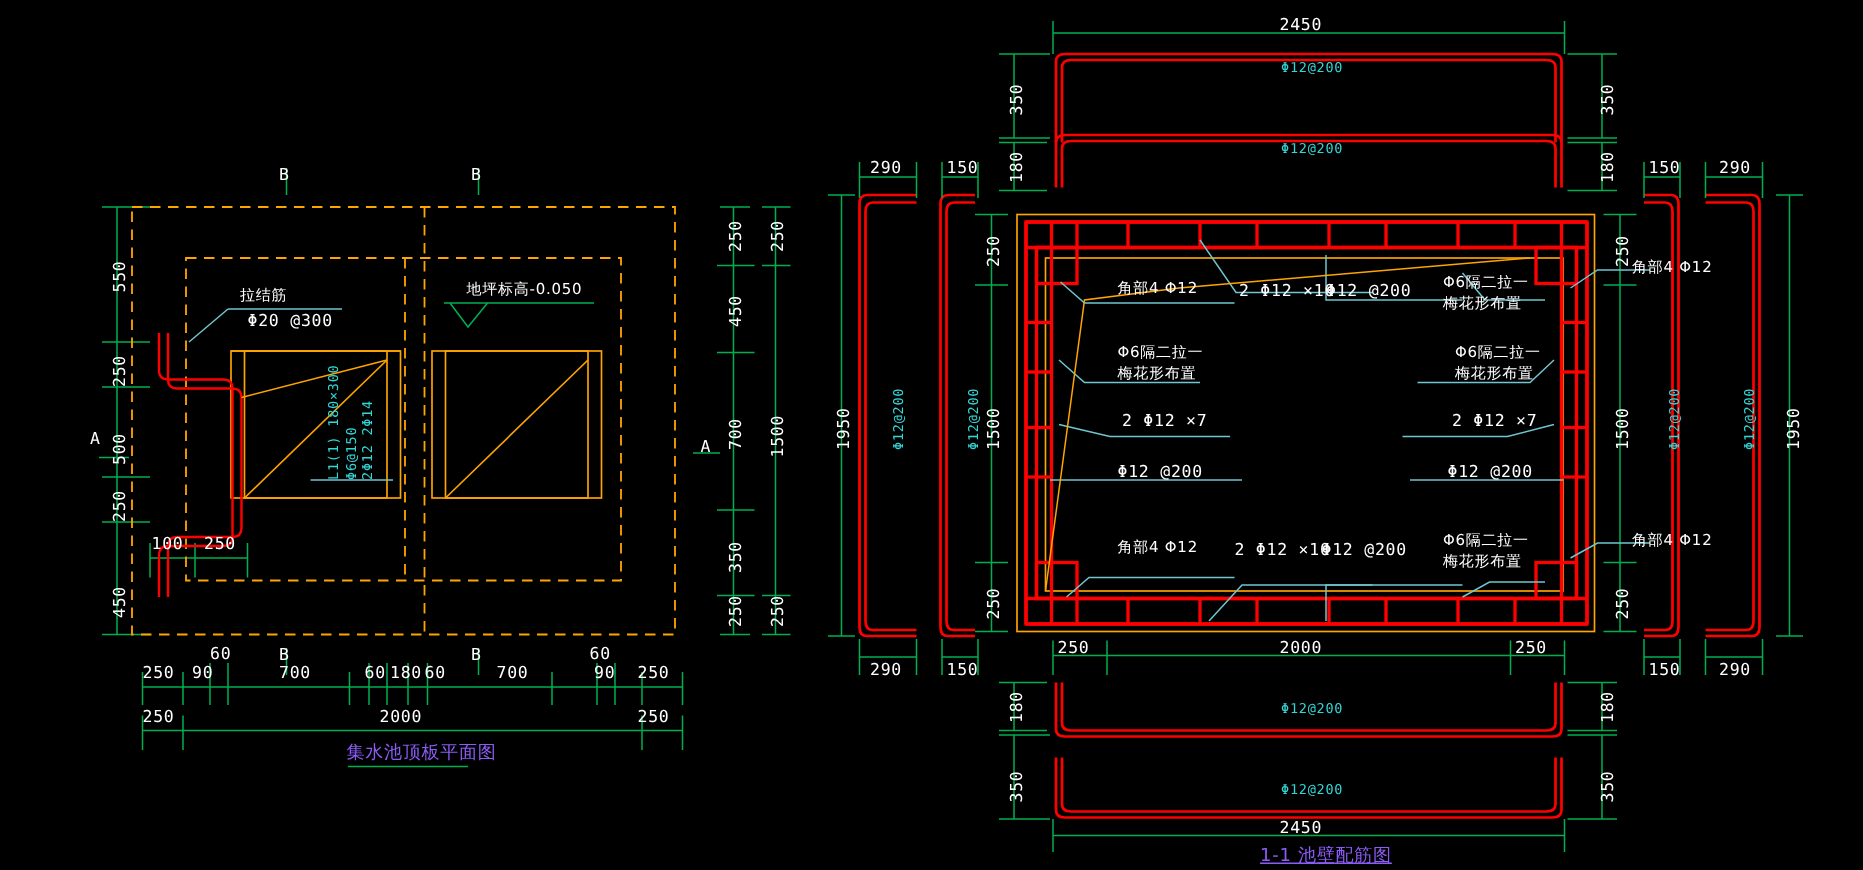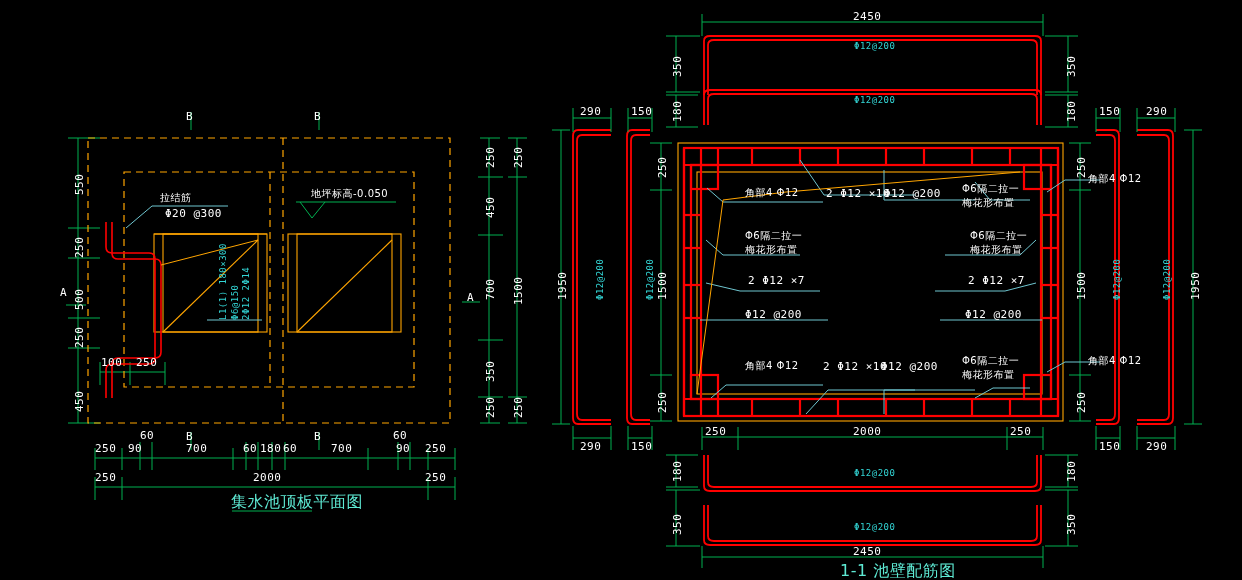--- a/index.html
+++ b/index.html
@@ -3,21 +3,21 @@
 <meta charset="utf-8">
 <style>
   html,body{margin:0;padding:0;background:#000;}
   body{width:1242px;height:580px;overflow:hidden;
        font-family:"DejaVu Sans","Liberation Sans",sans-serif;}
   #canvas{position:relative;width:1242px;height:580px;background:#000;}
   svg{position:absolute;top:0;left:0;}
   .lbl{position:absolute;color:#fff;font-size:11px;line-height:11px;white-space:nowrap;
        font-family:"DejaVu Sans Mono","Liberation Mono",monospace;letter-spacing:.5px;}
   .lbl.cy{color:#33d6d6;}
-  .lbl.ti{color:#5eead4;font-size:16px;font-family:"DejaVu Sans","Liberation Sans",sans-serif;}
+  .lbl.ti{color:#8b5cf6;font-size:12px;font-family:"DejaVu Sans","Liberation Sans",sans-serif;}
   .rot{transform:rotate(-90deg);transform-origin:0 0;}
   .cjk{font-family:"DejaVu Sans","Liberation Sans",sans-serif;}
 </style>
 </head>
 <body>
 
 <div id="canvas">
 
 <svg width="1242" height="580">
   <defs>
@@ -439,15 +439,15 @@
 <div class="lbl" style="left:705px;top:426px;">250</div>
 <div class="lbl" style="left:853px;top:426px;">2000</div>
 <div class="lbl" style="left:1010px;top:426px;">250</div>
 
 <div class="lbl rot" style="left:672px;top:482px;">180</div>
 <div class="lbl rot" style="left:672px;top:535px;">350</div>
 <div class="lbl rot" style="left:1066px;top:482px;">180</div>
 <div class="lbl rot" style="left:1066px;top:535px;">350</div>
 
 <div class="lbl" style="left:853px;top:546px;">2450</div>
-<div class="lbl ti cjk" style="left:840px;top:565px;">1-1 池壁配筋图</div>
+<div class="lbl ti cjk" style="left:840px;top:565px;text-decoration:underline;">1-1 池壁配筋图</div>
 
 </div>
 
 </body></html>

